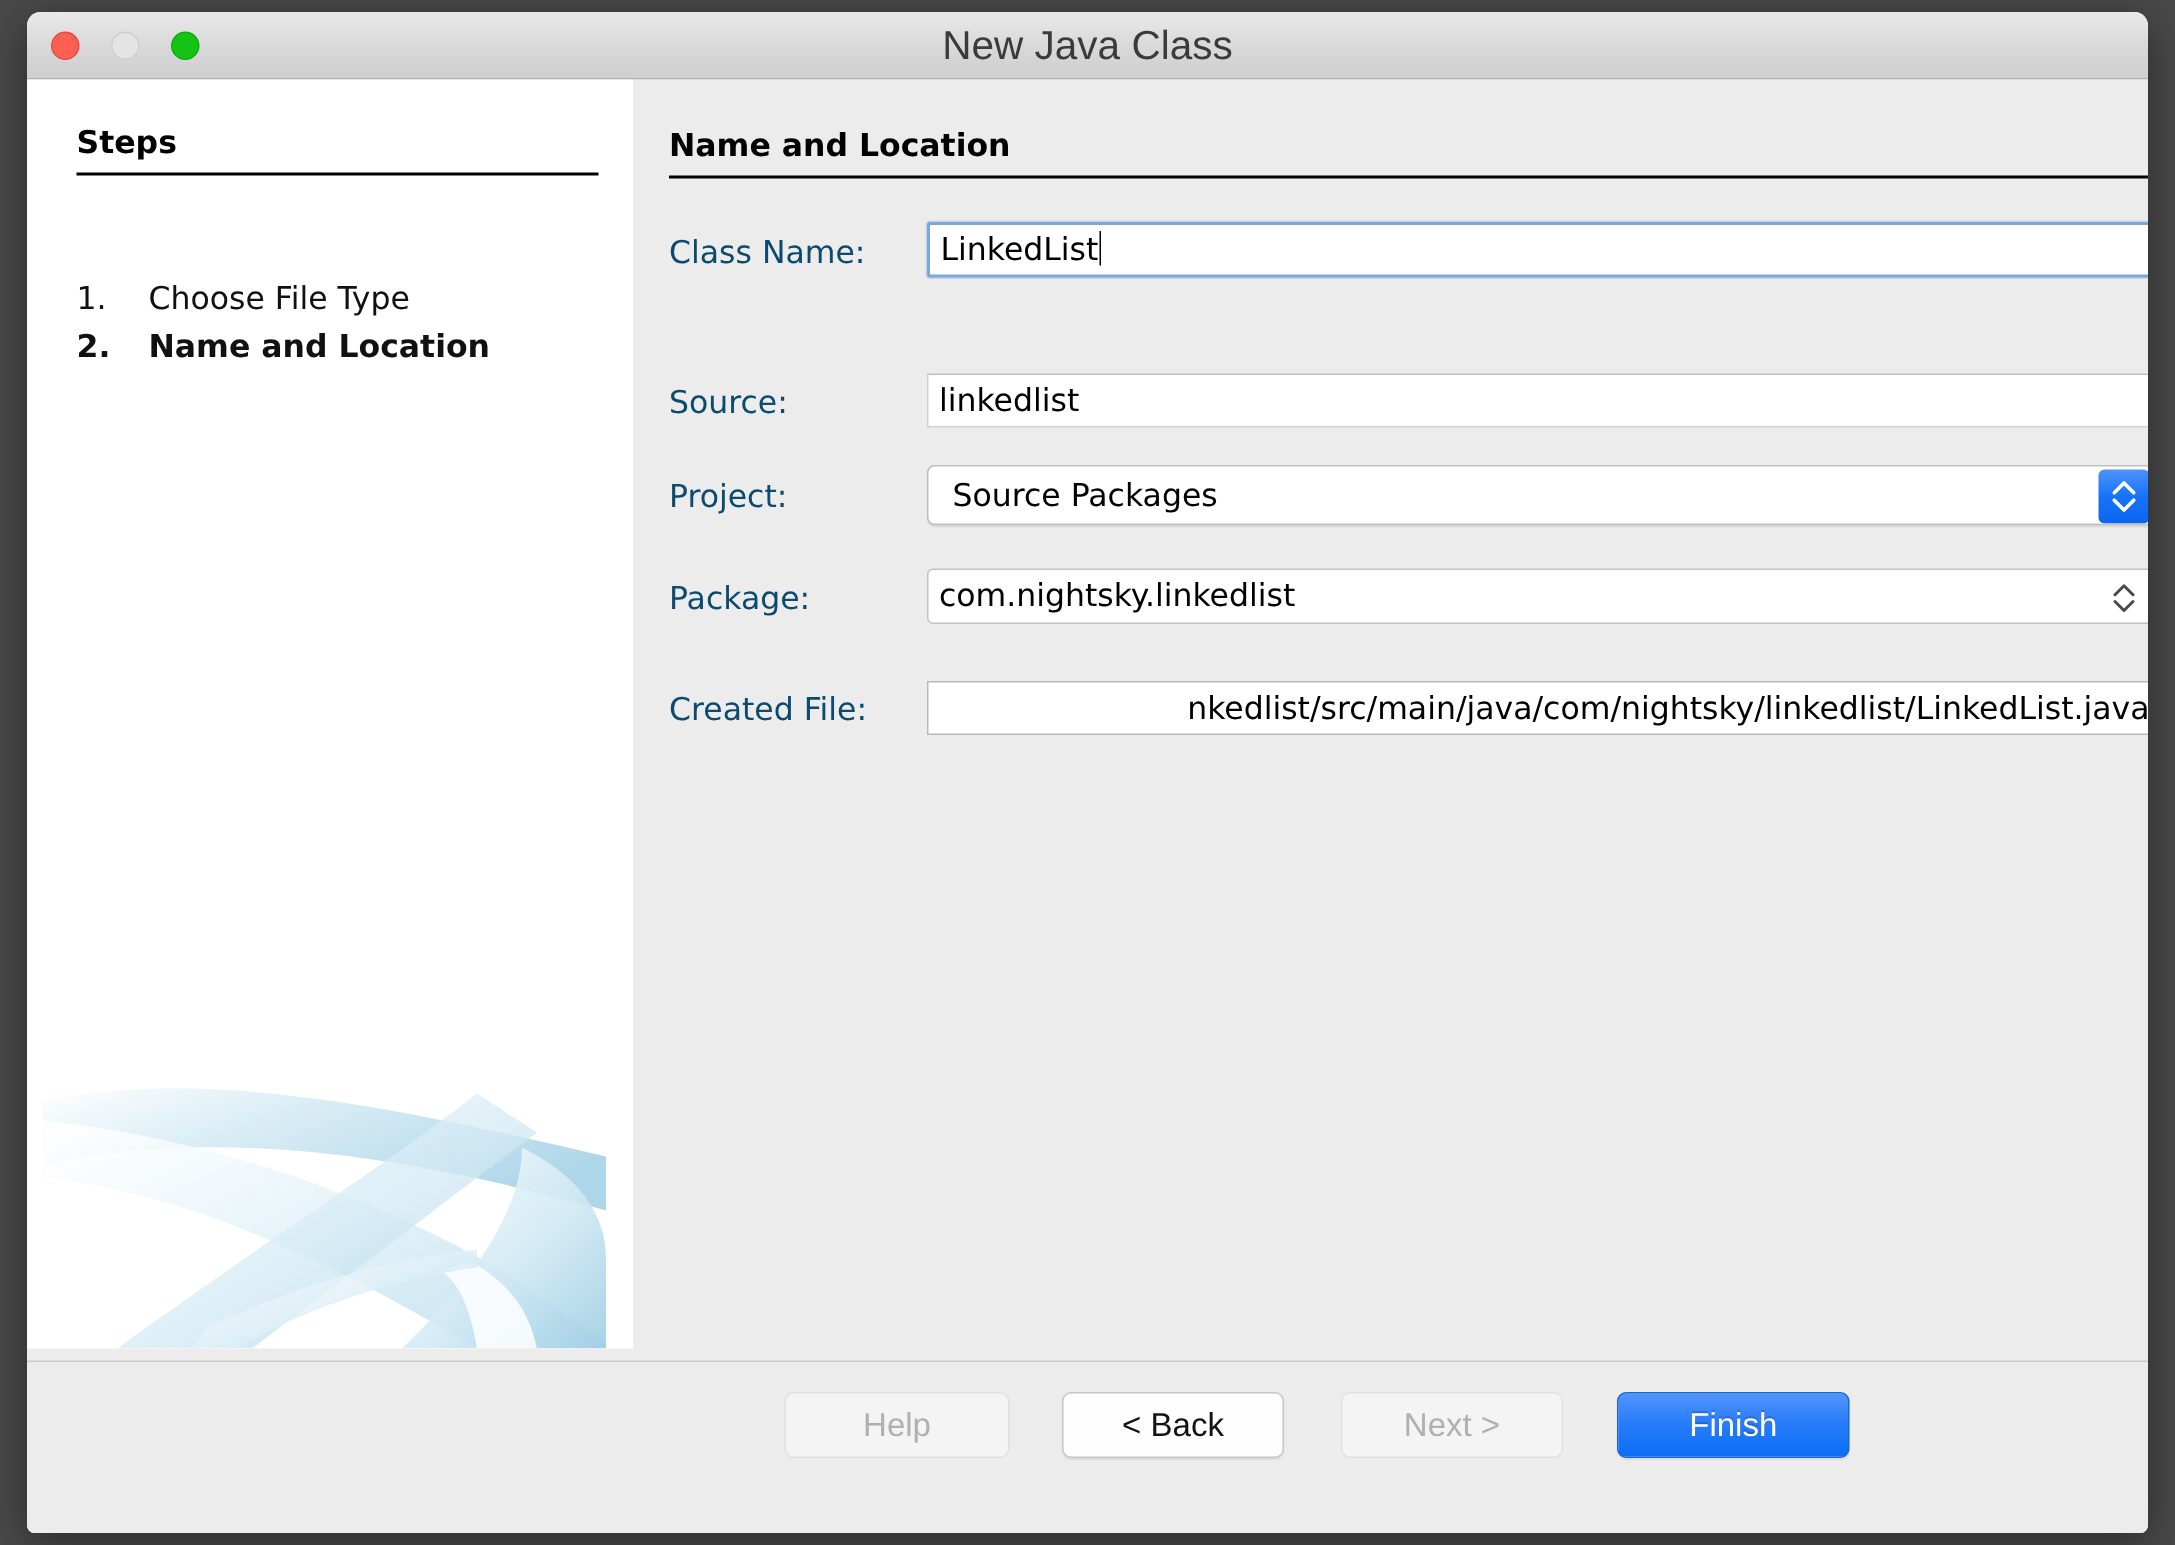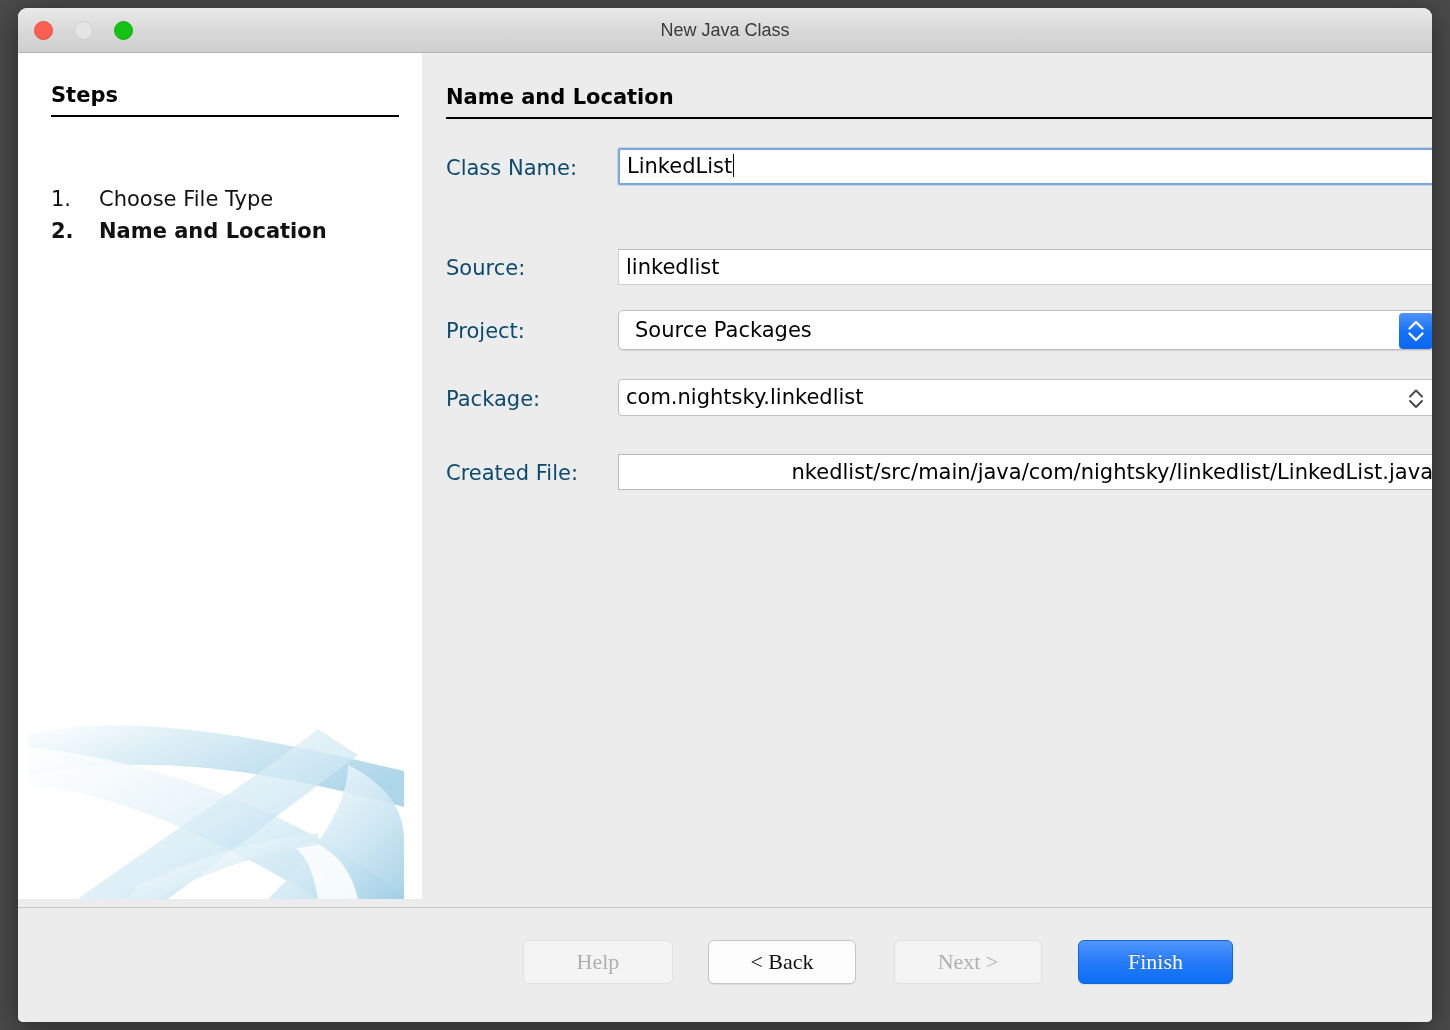--- a/index.html
+++ b/index.html
@@ -36,21 +36,21 @@
     background: linear-gradient(to bottom, #e9e9e9 0%, #d8d8d8 55%, #cfcfcf 100%);
     border-bottom: 1px solid #b2b2b2;
     box-sizing: border-box;
   }
   .title-text {
     position: absolute;
     left: 0; top: 0;
     width: 1414px;
     line-height: 44px;
     text-align: center;
-    font-size: 18px;
+    font-size: 27px;
     color: #3b3b3b;
     font-family: "Liberation Sans", sans-serif;
   }
   .traffic {
     position: absolute;
     top: 13px;
     width: 19px;
     height: 19px;
     border-radius: 50%;
     box-sizing: border-box;
@@ -257,26 +257,26 @@
   .footer {
     position: absolute;
     left: 0;
     top: 900px;
     width: 1414px;
     height: 114px;
     background: #ececec;
   }
   .btn {
     position: absolute;
-    top: 32px;
+    top: 20px;
     height: 44px;
     border-radius: 6px;
     box-sizing: border-box;
     font-size: 22px;
-    font-family: Liberation Serif, serif;
+    font-family: Liberation Sans, sans-serif;
     line-height: 42px;
     text-align: center;
     background: #fdfdfd;
     border: 1px solid #c6c6c6;
     color: #121212;
     box-shadow: 0 1px 1px rgba(0,0,0,0.07);
   }
   .btn.disabled {
     background: #f4f4f4;
     border-color: #e0e0e0;

